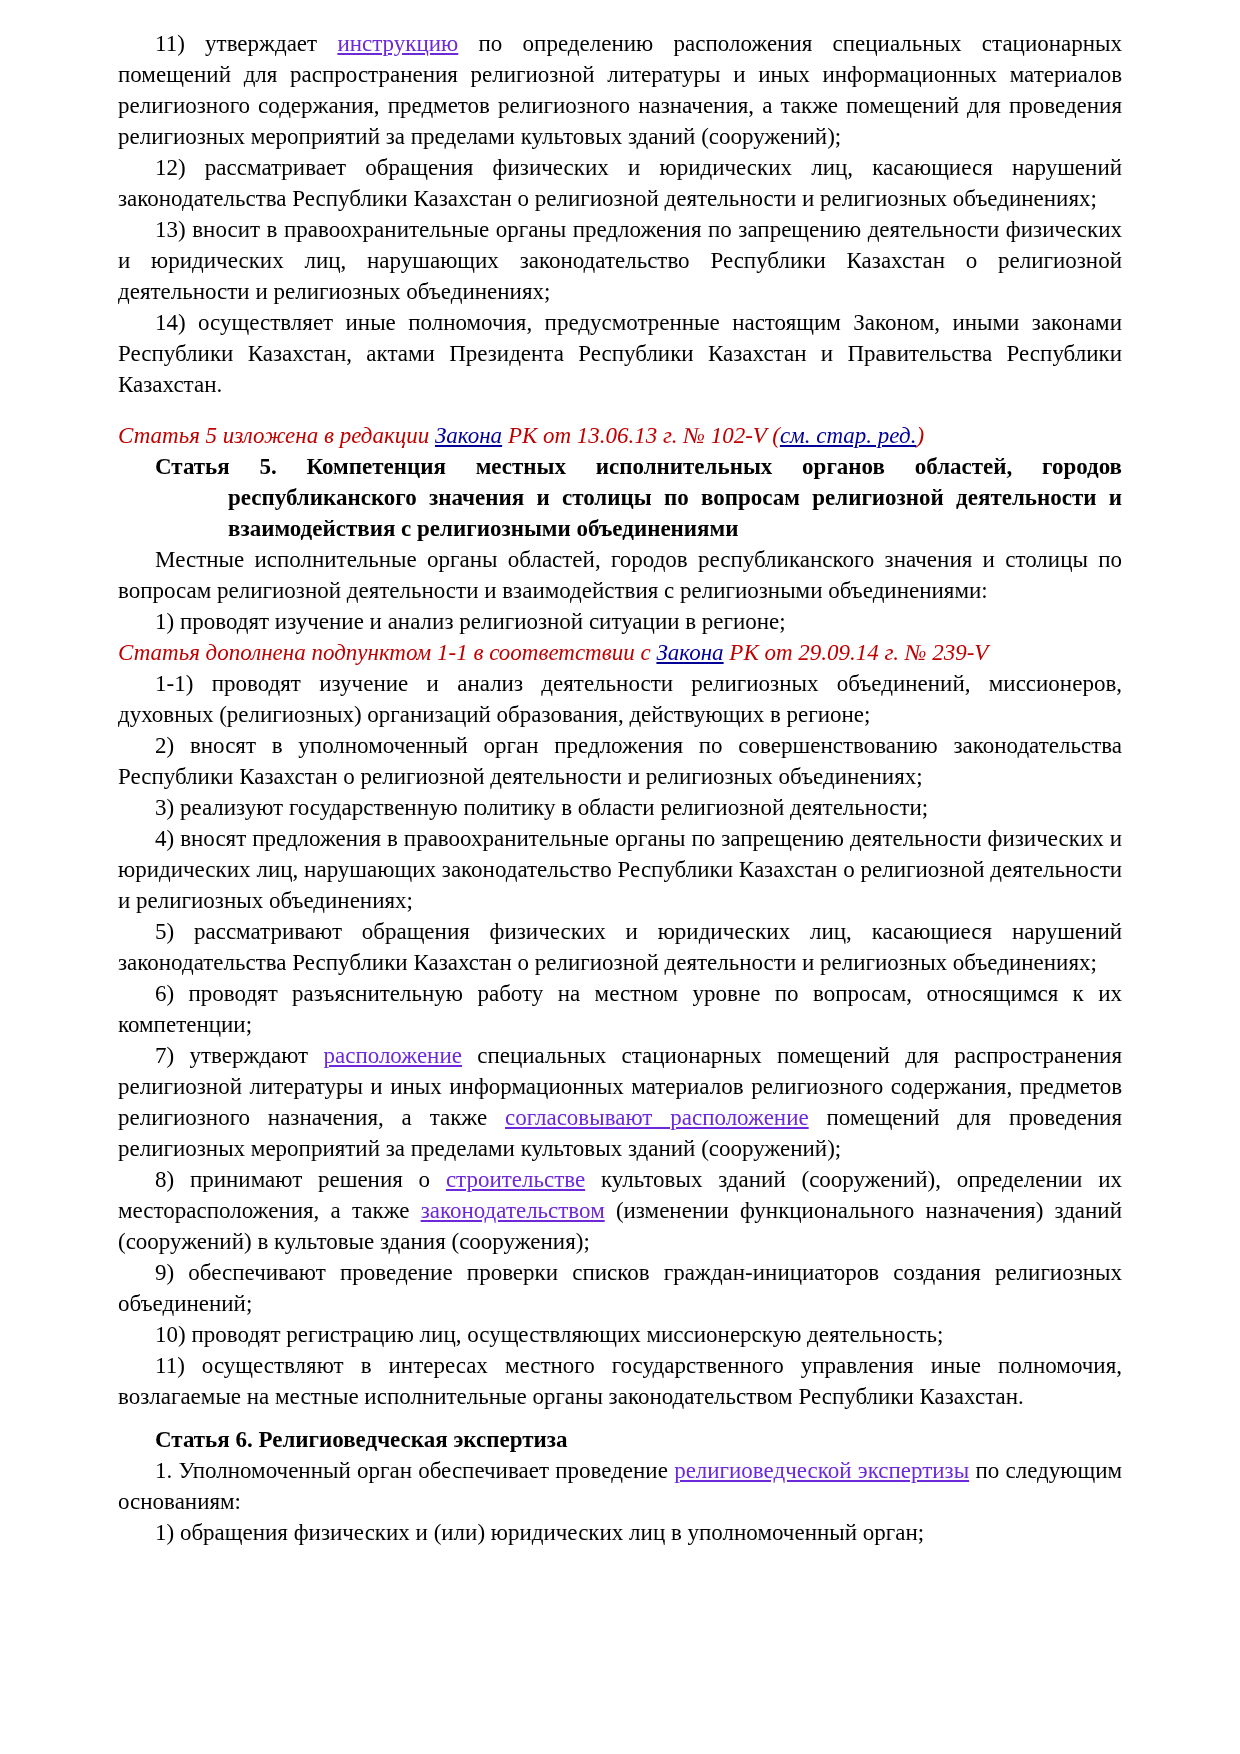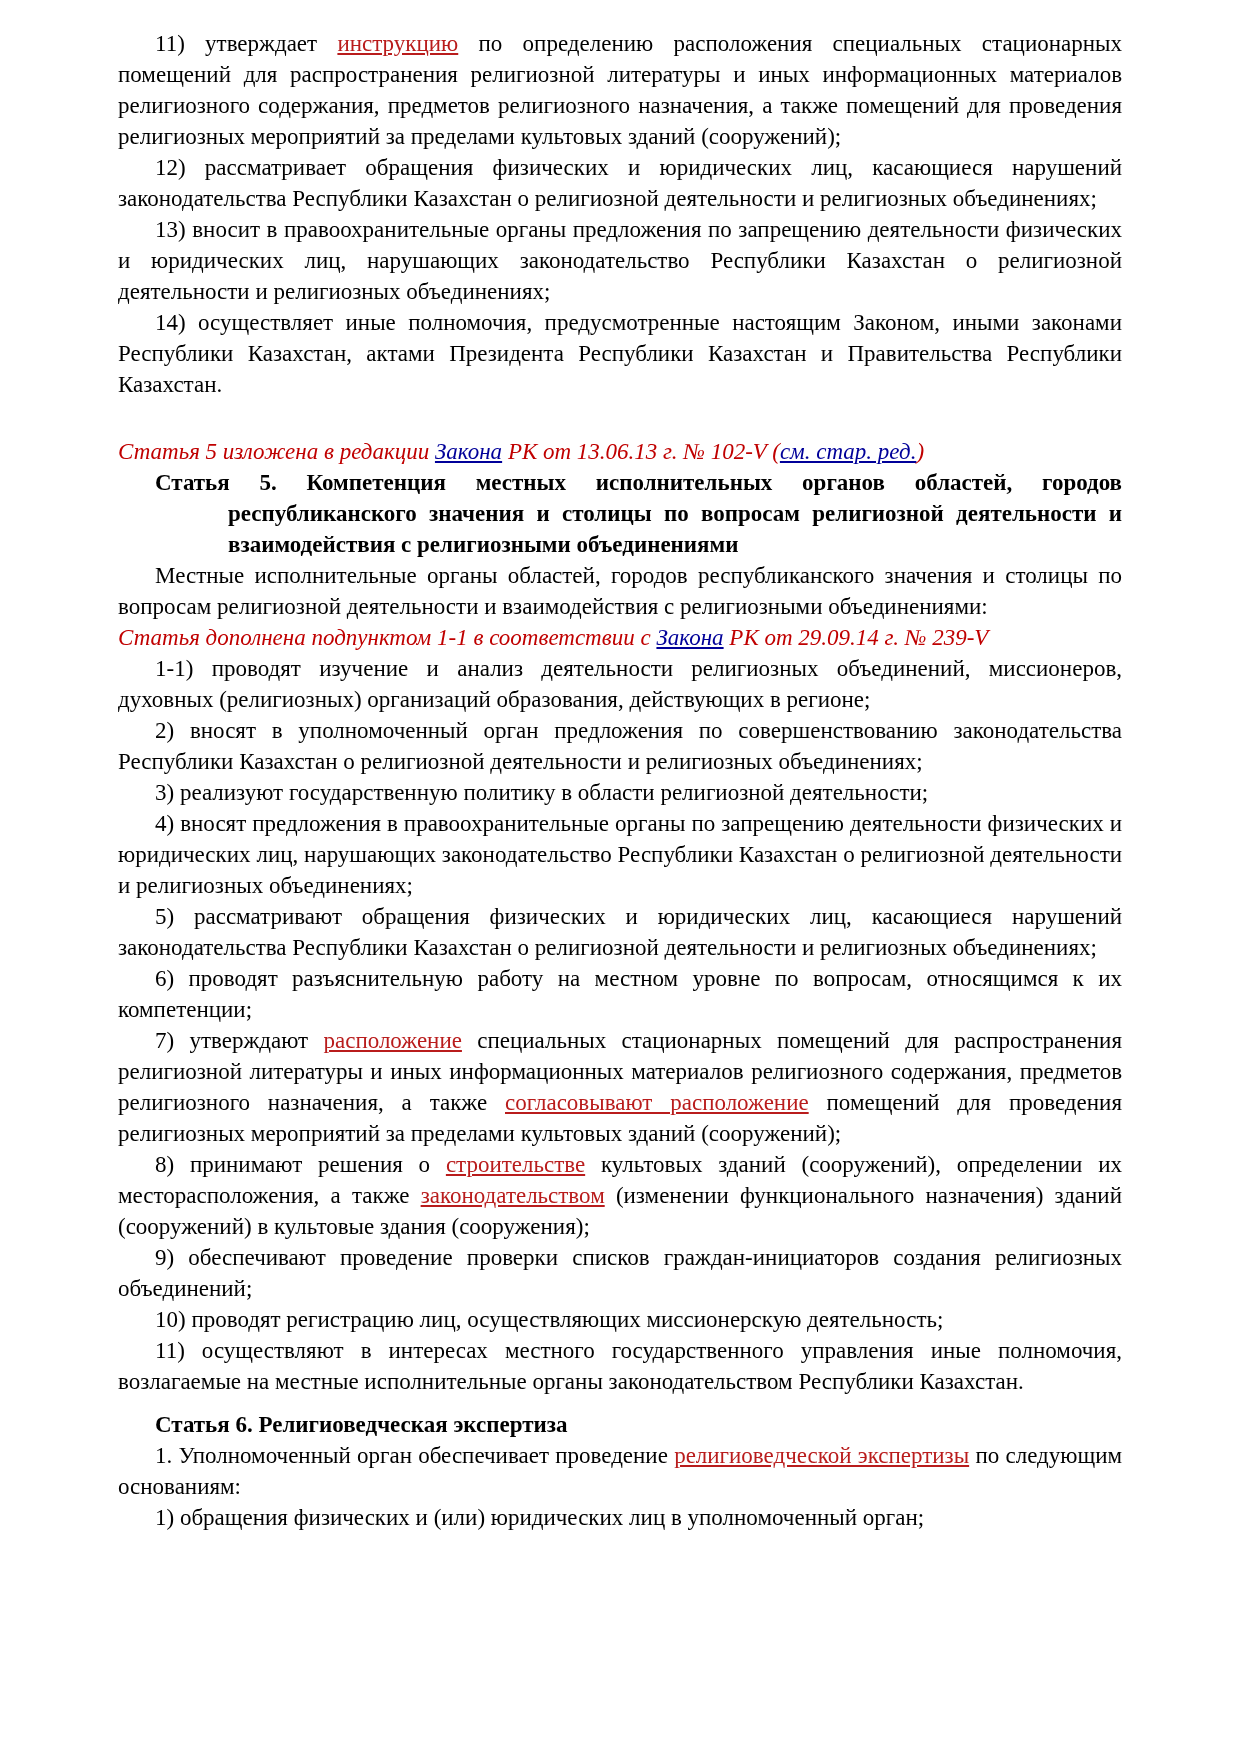--- a/index.html
+++ b/index.html
@@ -23,35 +23,35 @@
   .para {
     text-align: justify;
     text-indent: 37px;
   }
   .note {
     color: #c00000;
     font-style: italic;
     text-align: left;
     text-indent: 0;
   }
-  .note-gap { margin-top: 36px; }
+  .note-gap { margin-top: 20px; }
   .h5-title {
     font-weight: bold;
     text-align: justify;
     padding-left: 110px;
     text-indent: -73px;
   }
   .h6-title {
     font-weight: bold;
     text-align: left;
     text-indent: 37px;
     margin-top: 12px;
   }
   .lnk {
-    color: #b91c1c;
+    color: #6d28d9;
     text-decoration: underline;
     cursor: pointer;
   }
   .note .lnk { color: #000099; font-style: italic; }
 </style>
 </head>
 <body>
 
 <div class="page">
   <div class="doc">
@@ -63,20 +63,21 @@
     <p class="para">13) вносит в правоохранительные органы предложения по запрещению деятельности физических и юридических лиц, нарушающих законодательство Республики Казахстан о религиозной деятельности и религиозных объединениях;</p>
 
     <p class="para">14) осуществляет иные полномочия, предусмотренные настоящим Законом, иными законами Республики Казахстан, актами Президента Республики Казахстан и Правительства Республики Казахстан.</p>
 
     <p class="note note-gap"><span>Статья 5 изложена в редакции </span><a class="lnk">Закона</a><span> РК от 13.06.13 г. № 102-V (</span><a class="lnk">см. стар. ред.</a><span>)</span></p>
 
     <p class="h5-title">Статья 5. Компетенция местных исполнительных органов областей, городов республиканского значения и столицы по вопросам религиозной деятельности и взаимодействия с религиозными объединениями</p>
 
     <p class="para">Местные исполнительные органы областей, городов республиканского значения и столицы по вопросам религиозной деятельности и взаимодействия с религиозными объединениями:</p>
 
+    <p class="para">1) проводят изучение и анализ религиозной ситуации в регионе;</p>
 
     <p class="note"><span>Статья дополнена подпунктом 1-1 в соответствии с </span><a class="lnk">Закона</a><span> РК от 29.09.14 г. № 239-V</span></p>
 
     <p class="para">1-1) проводят изучение и анализ деятельности религиозных объединений, миссионеров, духовных (религиозных) организаций образования, действующих в регионе;</p>
 
     <p class="para">2) вносят в уполномоченный орган предложения по совершенствованию законодательства Республики Казахстан о религиозной деятельности и религиозных объединениях;</p>
 
     <p class="para">3) реализуют государственную политику в области религиозной деятельности;</p>
 
     <p class="para">4) вносят предложения в правоохранительные органы по запрещению деятельности физических и юридических лиц, нарушающих законодательство Республики Казахстан о религиозной деятельности и религиозных объединениях;</p>

